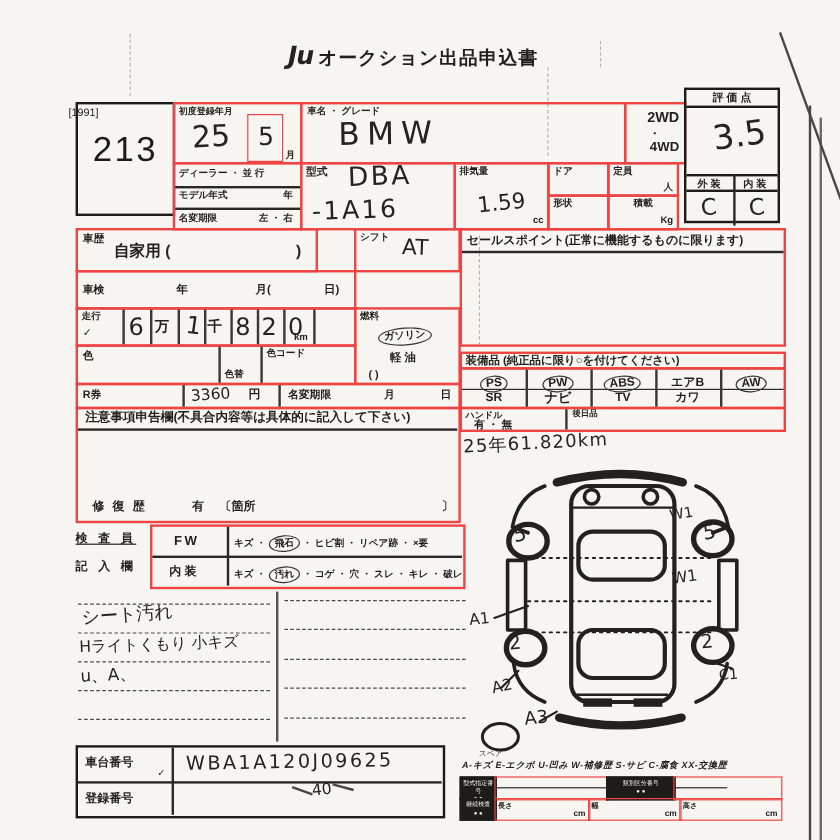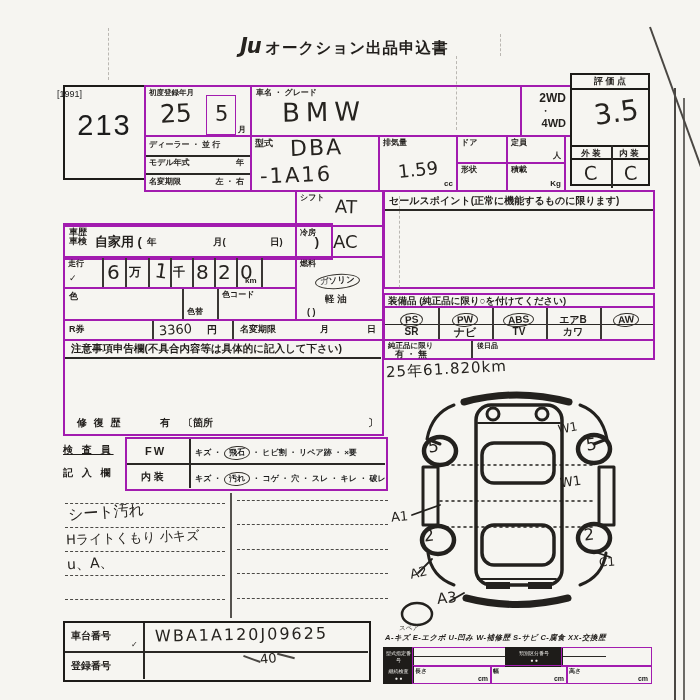--- a/index.html
+++ b/index.html
@@ -3,21 +3,21 @@
 <meta charset="utf-8">
 <style>
   html,body{margin:0;padding:0;}
   #paper{
     position:relative;width:700px;height:700px;overflow:hidden;
     background:#f6f5f1;
     font-family:"Liberation Sans","DejaVu Sans",sans-serif;
     color:#1c1c1c;
   }
   .abs{position:absolute;box-sizing:border-box;}
-  .c{position:absolute;box-sizing:border-box;border:2px solid #a21caf;background:transparent;text-decoration:underline;}
+  .c{position:absolute;box-sizing:border-box;border:2px solid #ef4444;background:transparent;text-decoration:underline;}
   .c2{position:absolute;box-sizing:border-box;border:2.5px solid #1d1b18;}
   .lb{font-weight:bold;color:#221f1c;line-height:1.1;white-space:nowrap;}
   .hw{font-family:"DejaVu Sans",sans-serif;color:#26231f;white-space:nowrap;line-height:1;}
   .vline{position:absolute;width:2px;background:#2a2825;}
   .vline1{position:absolute;width:1.5px;background:#3a3734;}
   .hline{position:absolute;height:2px;background:#2a2825;}
   .dashrule{position:absolute;border-top:1.6px dashed #4c4a46;}
   .oval{display:inline-block;border:1.6px solid #35322d;border-radius:50%;padding:0 4px 1px 4px;transform:rotate(-4deg);}
   .blackcell{position:absolute;box-sizing:border-box;background:#1e1c19;color:#f3f2ee;
     font-size:5px;line-height:1.3;text-align:center;padding-top:2px;border:1.5px solid #1e1c19;}
@@ -98,25 +98,25 @@
     <div class="lb abs" style="left:3px;top:2px;font-size:8px;">ドア</div>
   </div>
   <div class="c" style="left:506px;top:135px;width:60px;height:29px;">
     <div class="lb abs" style="left:3px;top:2px;font-size:8px;">定員</div>
     <div class="lb abs" style="right:3px;bottom:1px;font-size:8px;">人</div>
   </div>
   <div class="c" style="left:456px;top:162px;width:52px;height:30px;">
     <div class="lb abs" style="left:3px;top:2px;font-size:8px;">形状</div>
   </div>
   <div class="c" style="left:506px;top:162px;width:60px;height:30px;">
-    <div class="lb abs" style="left:3px;top:2px;font-size:8px;">積載</div>
+    <div class="lb abs" style="left:20px;top:2px;font-size:8px;">積載</div>
     <div class="lb abs" style="right:3px;bottom:1px;font-size:8px;text-align:right;">Kg</div>
   </div>
 
-  <div class="c" style="left:63px;top:190px;width:270px;height:37px;margin-top:33px;">
+  <div class="c" style="left:63px;top:190px;width:202px;height:37px;">
     <div class="lb abs" style="left:4px;top:3px;font-size:9px;">車歴</div>
     <div class="lb abs" style="left:30px;top:10px;font-size:13px;">自家用 (</div>
     <div class="lb abs" style="right:12px;top:10px;font-size:13px;">)</div>
   </div>
 
   <div class="c" style="left:63px;top:225px;width:234px;height:33px;">
     <div class="lb abs" style="left:4px;top:10px;font-size:9px;">車検</div>
     <div class="lb abs" style="left:82px;top:10px;font-size:9.5px;">年</div>
     <div class="lb abs" style="left:148px;top:10px;font-size:9.5px;">月(</div>
     <div class="lb abs" style="left:205px;top:10px;font-size:9.5px;">日)</div>
@@ -149,24 +149,20 @@
     <div class="vline1" style="left:117px;top:0;height:30px;"></div>
     <div class="lb abs" style="left:122px;bottom:2px;font-size:8px;">色替</div>
     <div class="vline1" style="left:152px;top:0;height:30px;"></div>
     <div class="lb abs" style="left:157px;top:2px;font-size:8px;">色コード</div>
   </div>
 
   <div class="c" style="left:295px;top:190px;width:89px;height:37px;">
     <div class="lb abs" style="left:3px;top:2px;font-size:8px;">シフト</div>
     <div class="hw abs" style="left:38px;top:6px;font-size:18px;transform:rotate(2deg);">AT</div>
   </div>
-  <div class="c" style="left:295px;top:225px;width:89px;height:33px;">
-    <div class="lb abs" style="left:3px;top:2px;font-size:8px;">冷房</div>
-    <div class="hw abs" style="left:36px;top:6px;font-size:18px;">AC</div>
-  </div>
   <div class="c" style="left:295px;top:256px;width:89px;height:65px;">
     <div class="lb abs" style="left:3px;top:2px;font-size:8px;">燃料</div>
     <div class="abs" style="left:18px;top:11px;">
       <span class="oval" style="font-size:8.5px;font-weight:bold;">ガソリン</span>
     </div>
     <div class="lb abs" style="left:28px;top:36px;font-size:9.5px;">軽 油</div>
     <div class="lb abs" style="left:10px;top:50px;font-size:9px;">(        )</div>
   </div>
 
   <div class="c" style="left:383px;top:190px;width:272px;height:99px;">
@@ -190,21 +186,21 @@
     <div class="abs" style="left:215px;top:1px;width:53px;text-align:center;"><span class="oval lb" style="font-size:10px;">AW</span></div>
     <div class="abs lb" style="left:0;top:18px;width:53px;text-align:center;font-size:10px;">SR</div>
     <div class="abs lb" style="left:53px;top:18px;width:54px;text-align:center;font-size:11px;">ナビ</div>
     <div class="abs lb" style="left:107px;top:18px;width:54px;text-align:center;font-size:10px;">TV</div>
     <div class="abs lb" style="left:161px;top:18px;width:54px;text-align:center;font-size:10px;">カワ</div>
     <div class="abs lb" style="left:215px;top:18px;width:53px;text-align:center;font-size:10px;"></div>
   </div>
 
   <div class="c" style="left:383px;top:339px;width:272px;height:21px;">
     <div class="vline1" style="left:86px;top:0;height:17px;"></div>
-    <div class="lb abs" style="left:3px;top:1px;font-size:7.5px;">純正品に限り</div>
+    <div class="lb abs" style="left:3px;top:1px;font-size:7.5px;">ハンドル</div>
     <div class="lb abs" style="left:10px;top:9px;font-size:9px;">有 ・ 無</div>
     <div class="lb abs" style="left:92px;top:1px;font-size:7px;">後日品</div>
   </div>
   <div class="hw abs" style="left:386px;top:362px;font-size:15px;transform:rotate(-3deg);letter-spacing:1px;">25年61.820km</div>
 
   <div class="c" style="left:63px;top:319px;width:321px;height:22px;">
     <div class="vline1" style="left:87px;top:0;height:18px;"></div>
     <div class="vline1" style="left:167px;top:0;height:18px;"></div>
     <div class="lb abs" style="left:4px;top:4px;font-size:9px;">R券</div>
     <div class="hw abs" style="left:94px;top:2px;font-size:13px;transform:rotate(-4deg);">3360</div>

